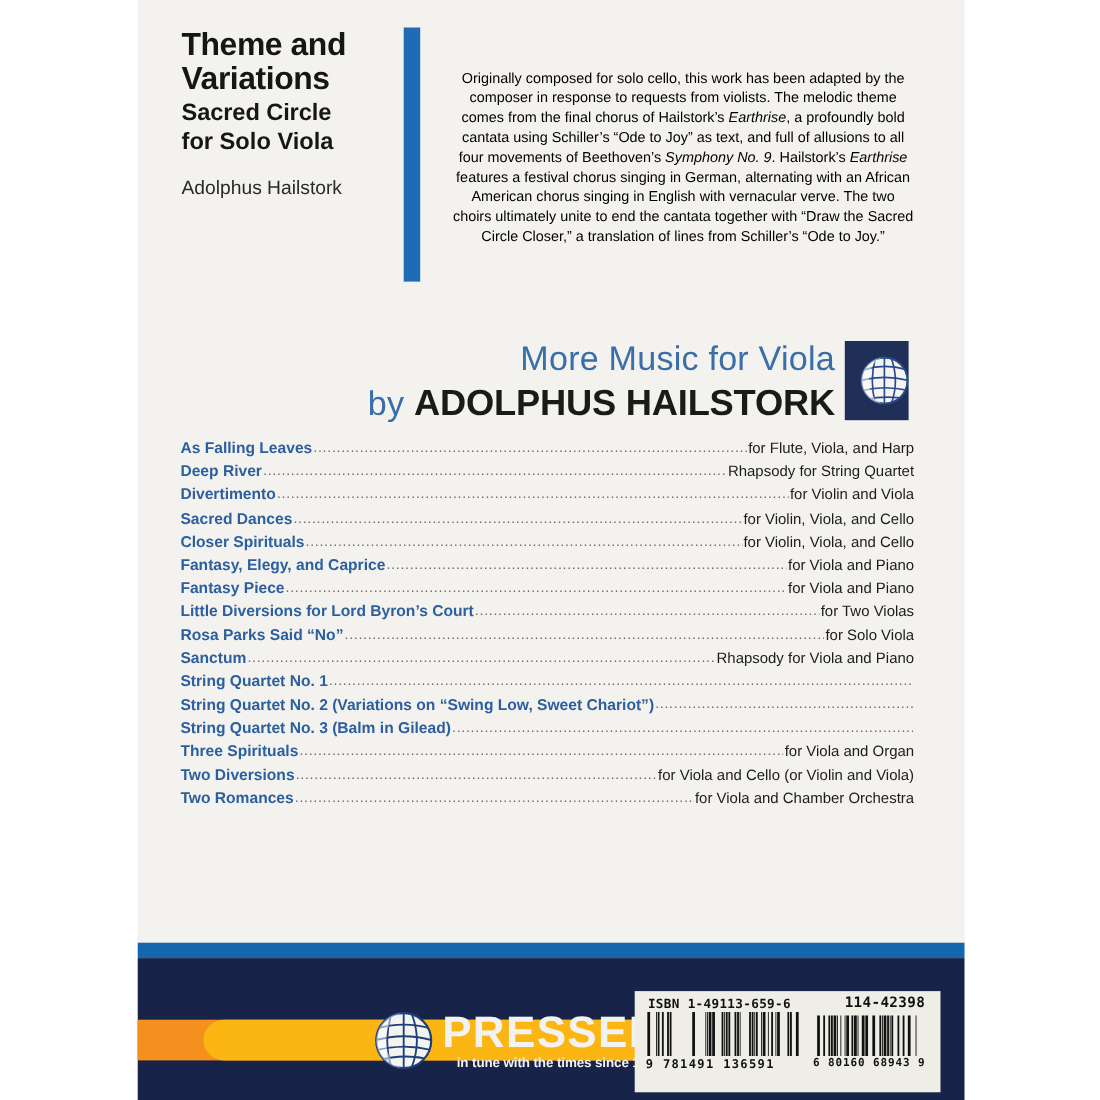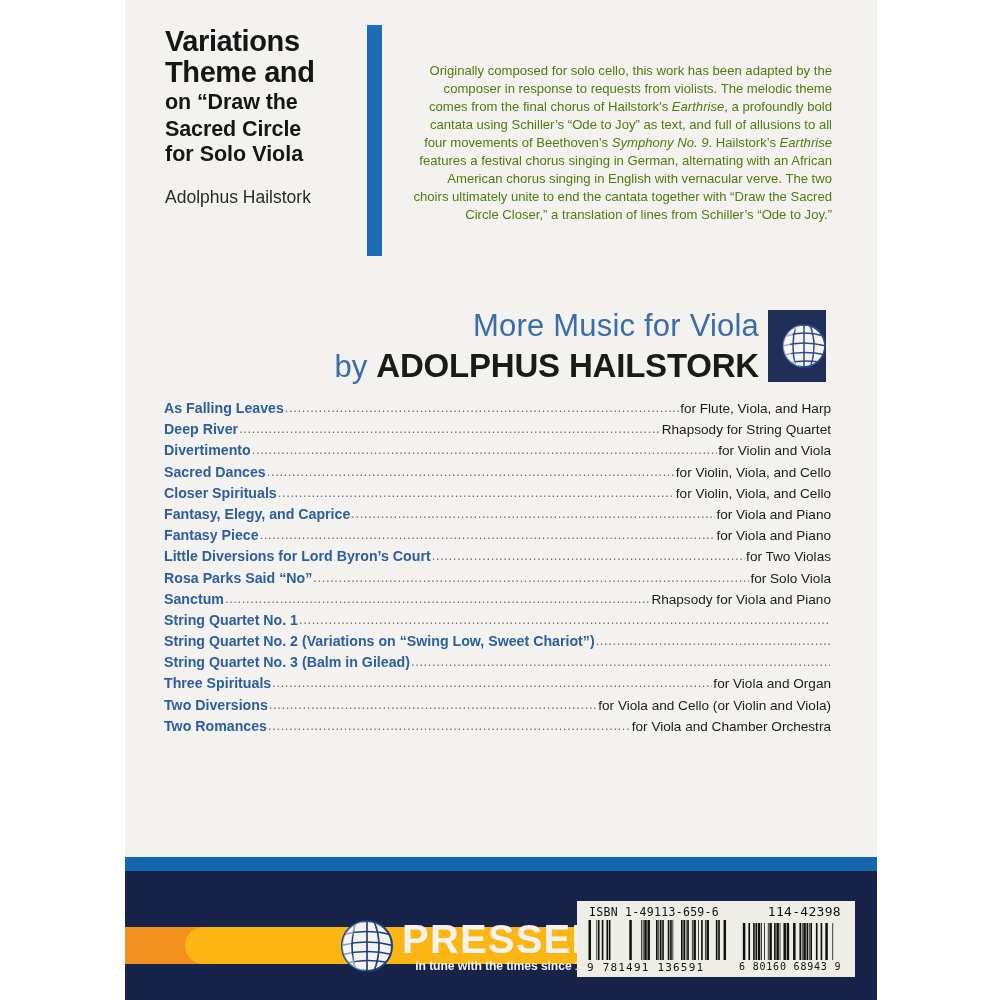--- a/index.html
+++ b/index.html
@@ -79,22 +79,22 @@
     background: #1d6cb5;
   }
 
   #blurb {
     position: absolute;
     left: 285px;
     top: 62px;
     width: 422px;
     font-size: 13.1px;
     line-height: 1.37;
-    color: #4d7c0f;
-    text-align: right;
+    color: #000000;
+    text-align: center;
   }
   #blurb i { font-style: italic; }
 
   
   #mm-head {
     position: absolute;
     left: 0;
     top: 300px;
     width: 752px;
     height: 100px;
@@ -247,23 +247,24 @@
     margin-top: 2px;
     text-align: right;
   }
 
   
   #barcode-panel {
     position: absolute;
     left: 452px;
     top: 30px;
     width: 278px;
-    height: 76px;
+    height: 92px;
     background: #eeede6;
     padding: 0;
+    font-weight: bold;
   }
   .bc-toprow {
     position: absolute;
     top: 4px;
     left: 0;
     width: 278px;
     height: 14px;
   }
   #isbn-text {
     position: absolute;
@@ -322,23 +323,22 @@
   }
 </style>
 </head>
 <body>
 
 <div id="cover">
 
   <div id="top-block">
 
     <div id="title-col">
+      <div class="title-main">Theme and</div>
       <div class="title-main">Variations</div>
-      <div class="title-main">Theme and</div>
-      <div class="title-sub">on “Draw the</div>
       <div class="title-sub">Sacred Circle</div>
       <div class="title-instr">for Solo Viola</div>
       <div class="title-composer">Adolphus Hailstork</div>
     </div>
 
     <div id="accent-bar"></div>
 
     <div id="blurb">
       <span>Originally composed for solo cello, this work has been adapted by the composer in response to requests from violists. The melodic theme comes from the final chorus of Hailstork’s <i>Earthrise</i>, a profoundly bold cantata using Schiller’s “Ode to Joy” as text, and full of allusions to all four movements of Beethoven’s <i>Symphony No. 9</i>. Hailstork’s <i>Earthrise</i> features a festival chorus singing in German, alternating with an African American chorus singing in English with vernacular verve. The two choirs ultimately unite to end the cantata together with “Draw the Sacred Circle Closer,” a translation of lines from Schiller’s “Ode to Joy.”</span>
     </div>

